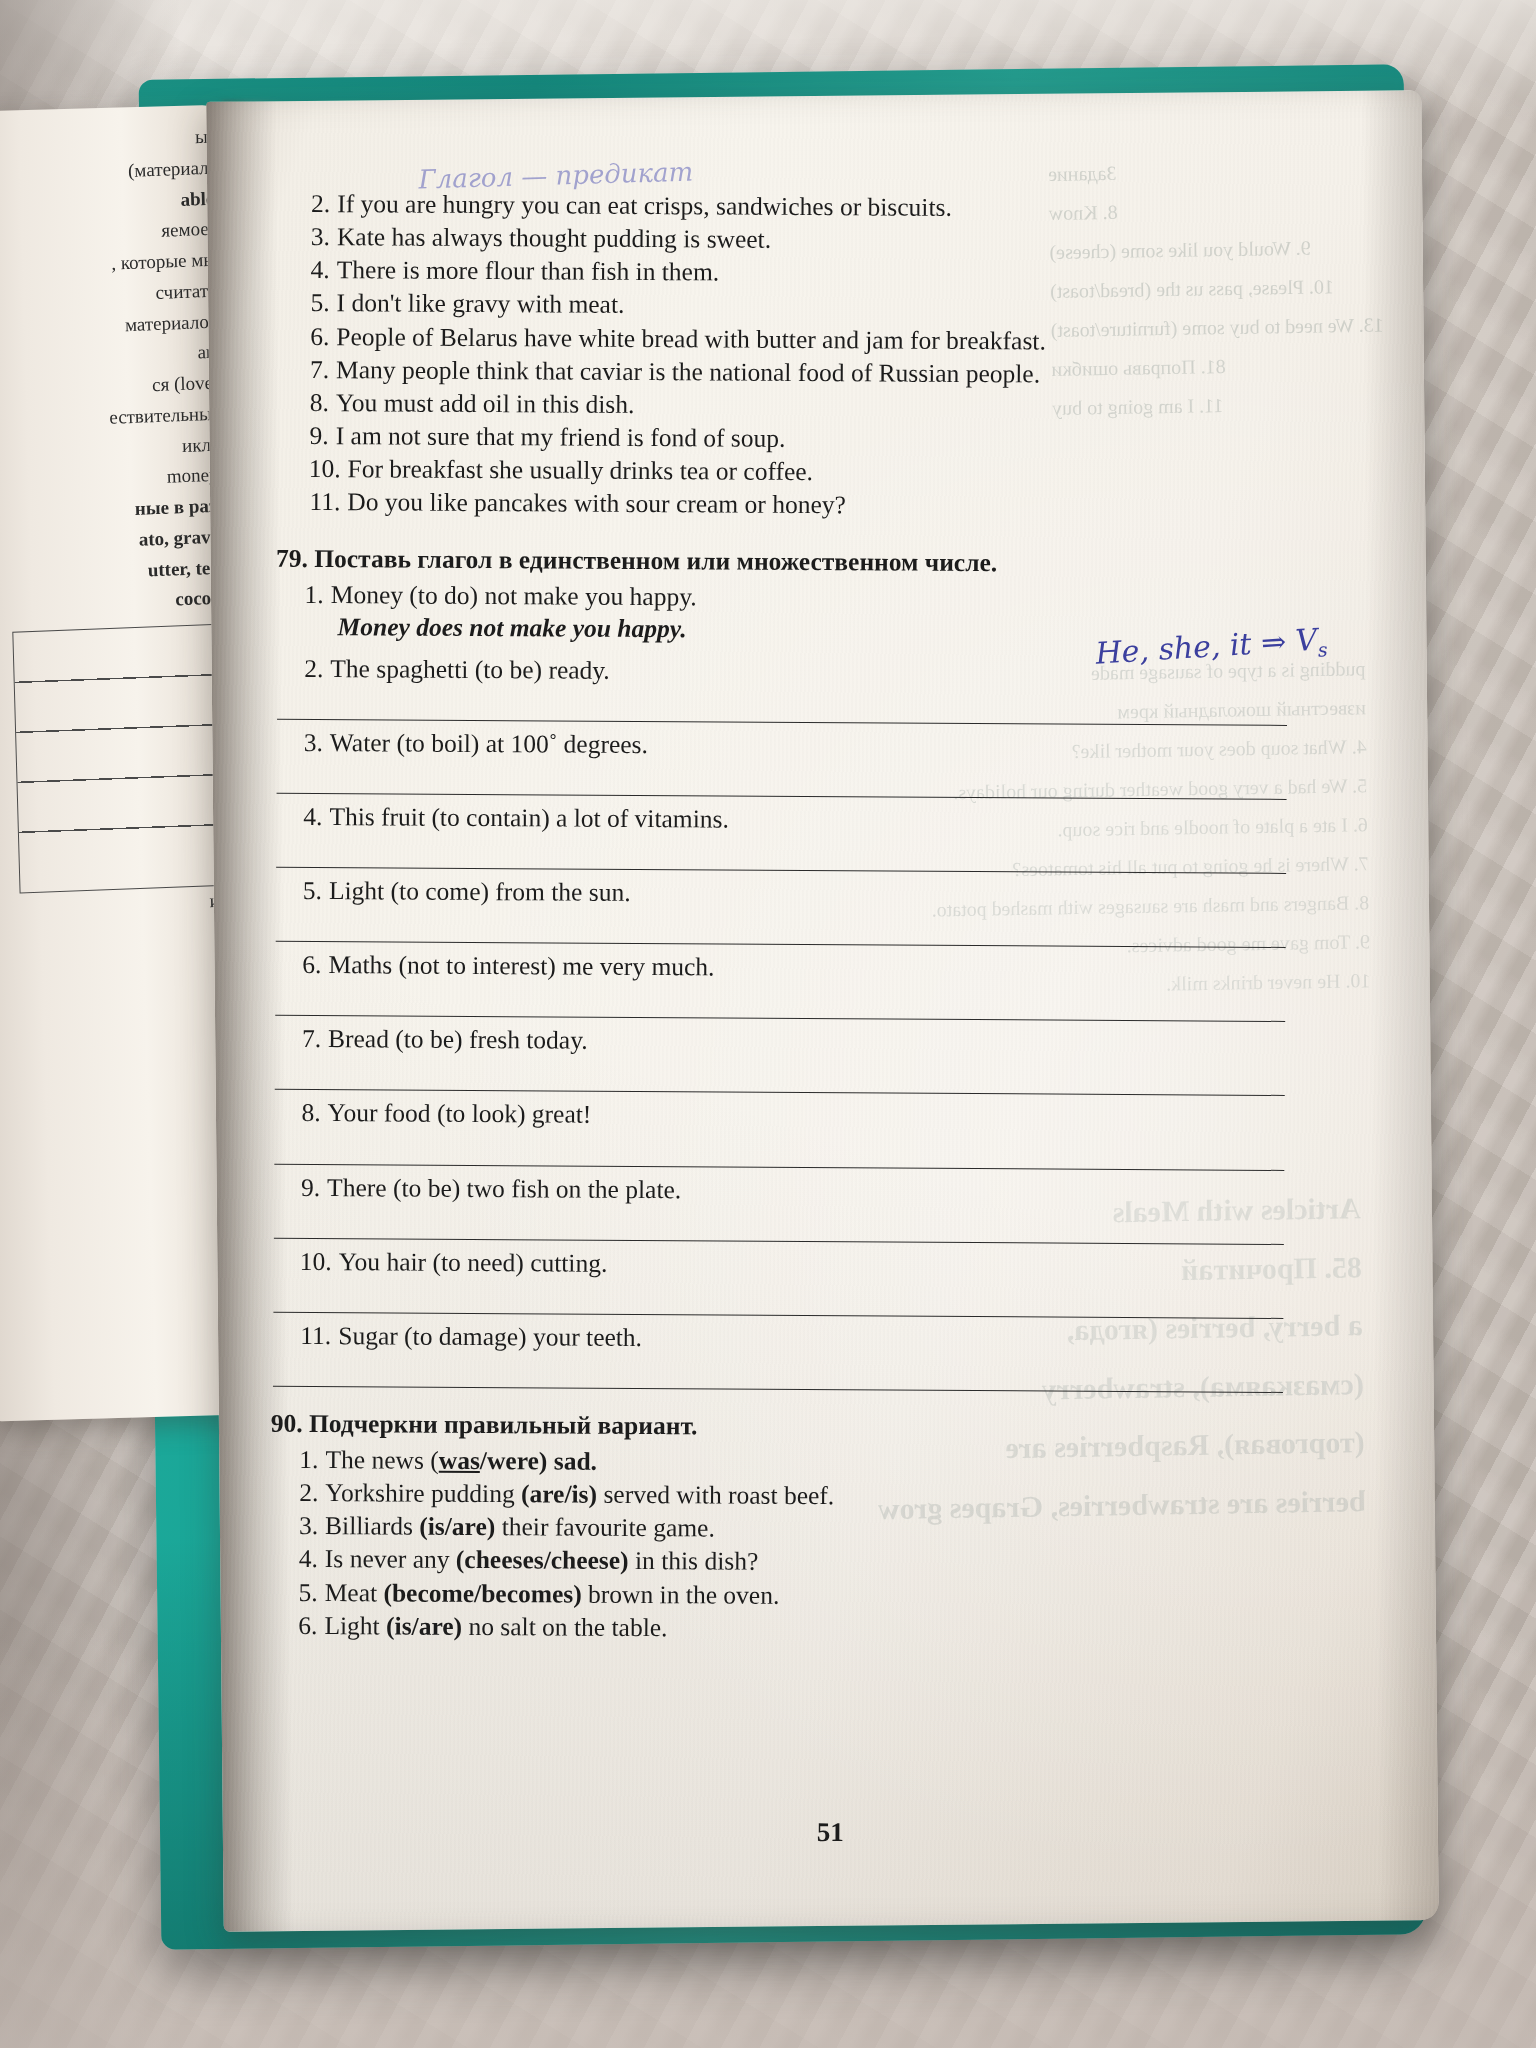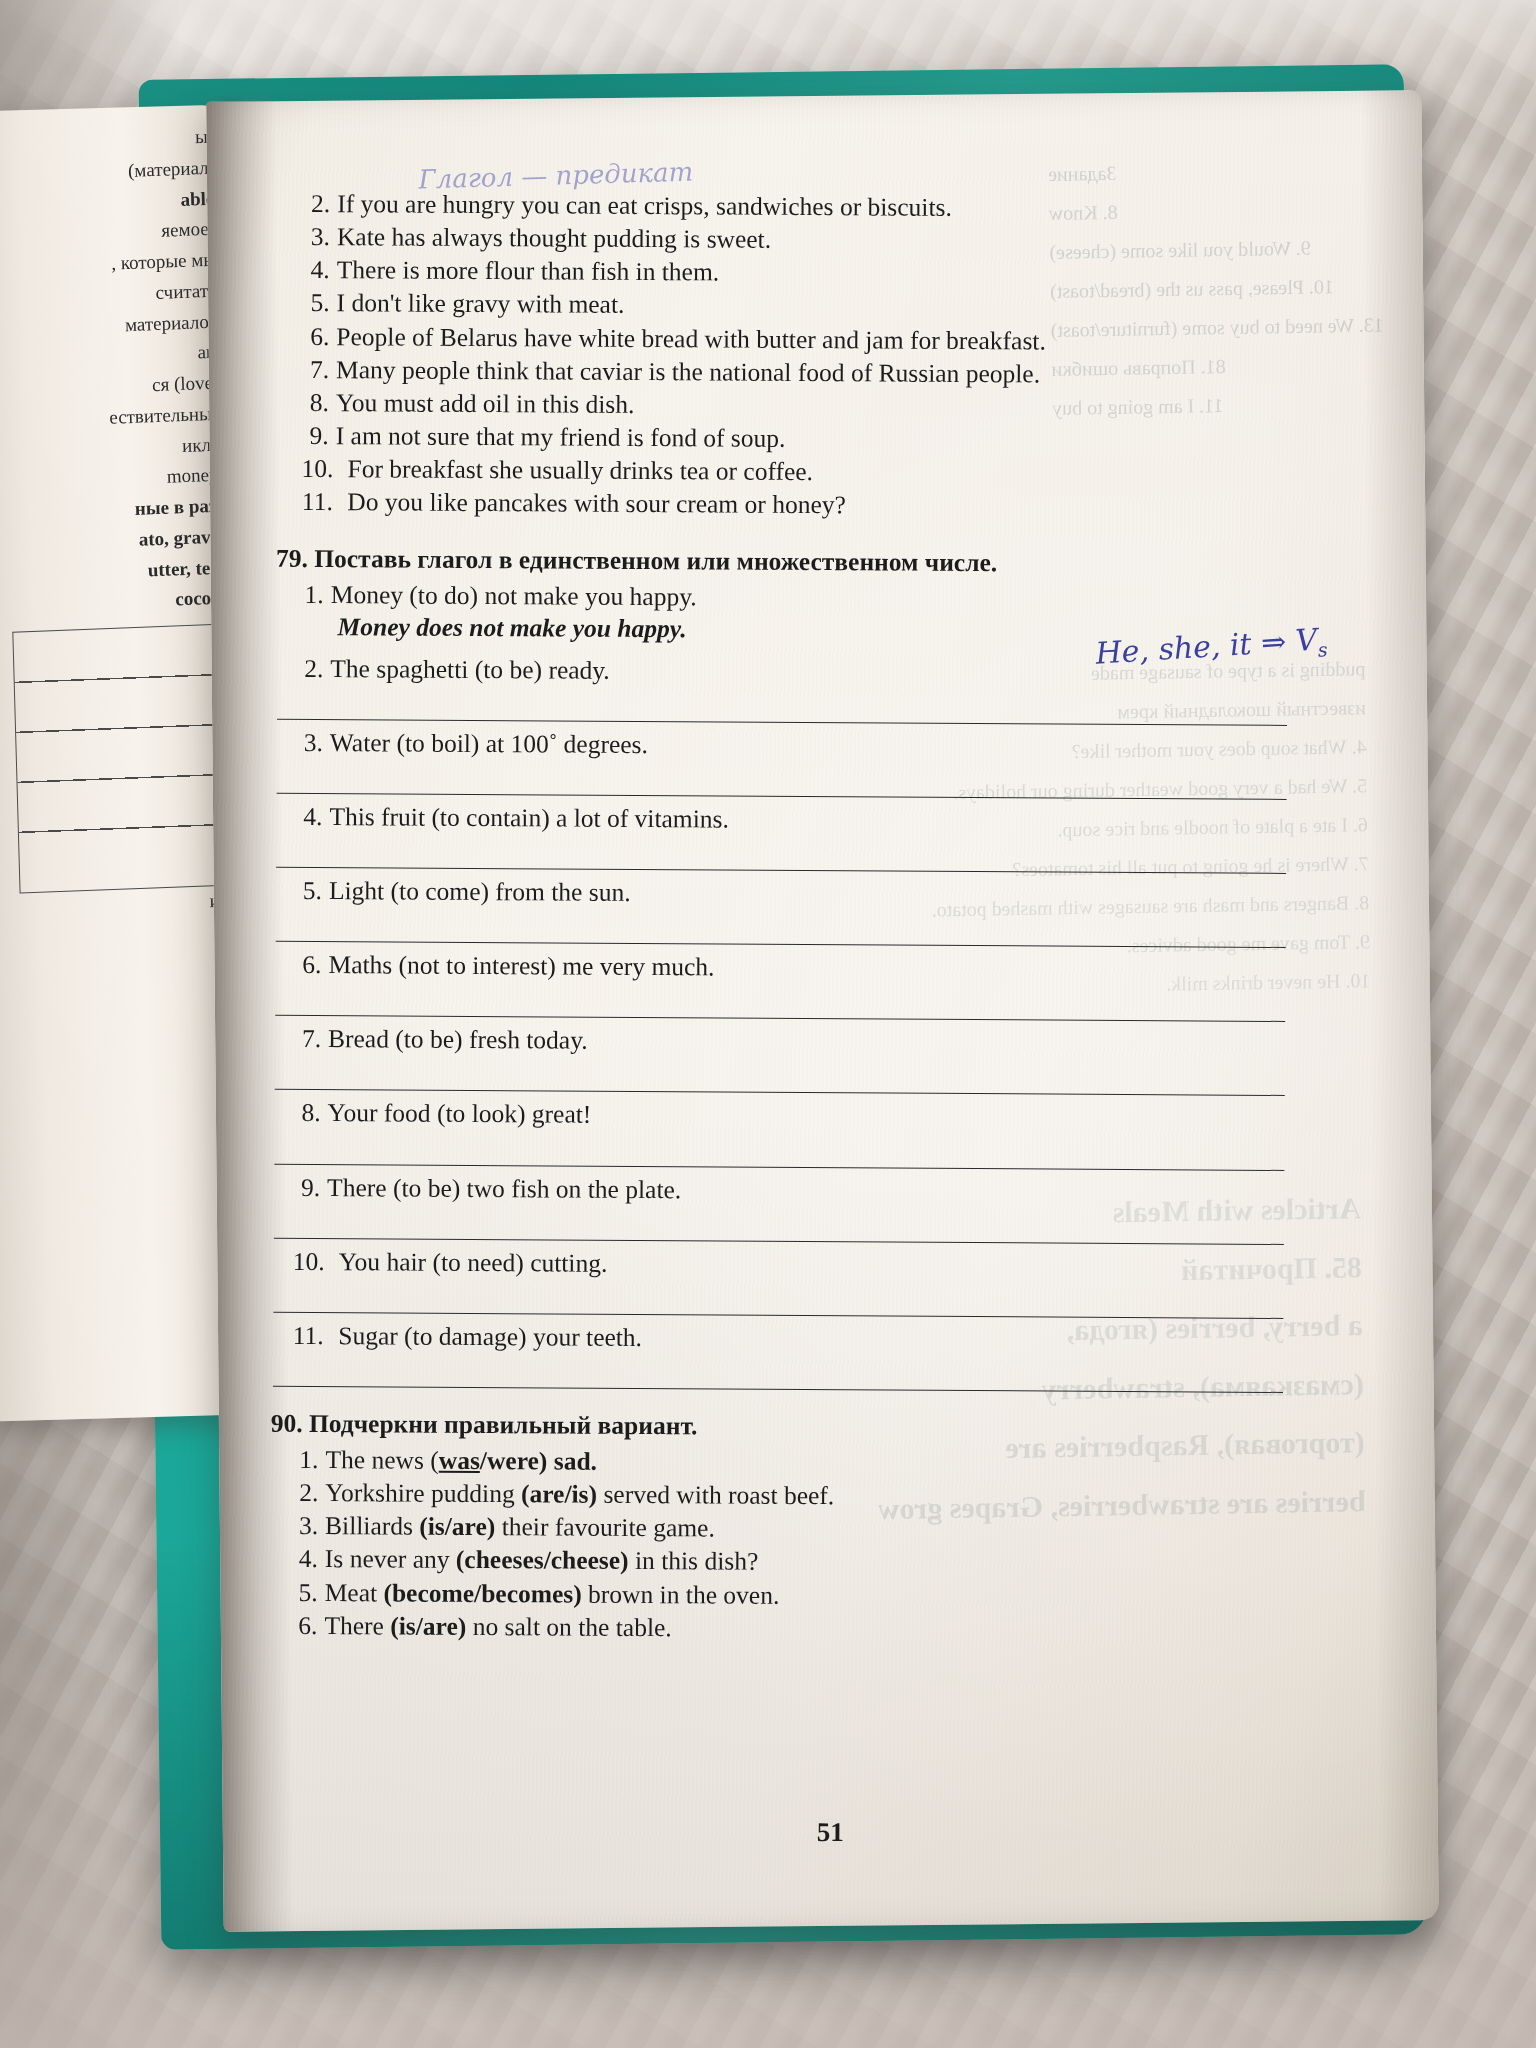--- a/index.html
+++ b/index.html
@@ -163,21 +163,21 @@
     transform: rotate(0.9deg);
   }
   .line {
     font-size: 25.5px;
     line-height: 1.30;
     white-space: nowrap;
     font-family: "Liberation Serif", serif;
   }
   .list-top .line { padding-left: 18px; }
   .num { display: inline-block; min-width: 34px; text-align: right; margin-right: 7px; }
-  .num.wide { min-width: 46px; text-align: center; }
+  .num.wide { min-width: 46px; }
 
   .task-title {
     font-weight: bold;
     font-size: 25.5px;
     margin-top: 26px;
     margin-bottom: 4px;
     white-space: nowrap;
   }
   .answer {
     font-weight: bold;
@@ -391,21 +391,21 @@
         <div class="line">
           <span class="num">3.</span><span>Billiards </span><span class="b">(is/are)</span><span> their favourite game.</span>
         </div>
         <div class="line">
           <span class="num">4.</span><span>Is never any </span><span class="b">(cheeses/cheese)</span><span> in this dish?</span>
         </div>
         <div class="line">
           <span class="num">5.</span><span>Meat </span><span class="b">(become/becomes)</span><span> brown in the oven.</span>
         </div>
         <div class="line">
-          <span class="num">6.</span><span>There </span><span class="b">(is/are)</span><span> no salt on the table.</span>
+          <span class="num">6.</span><span>Light </span><span class="b">(is/are)</span><span> no salt on the table.</span>
         </div>
       </div>
 
       <div class="handwriting">
         <span>He, she, it ⇒ V</span><span class="sub">s</span>
       </div>
 
     </div>
 
     <div class="page-number">51</div>

